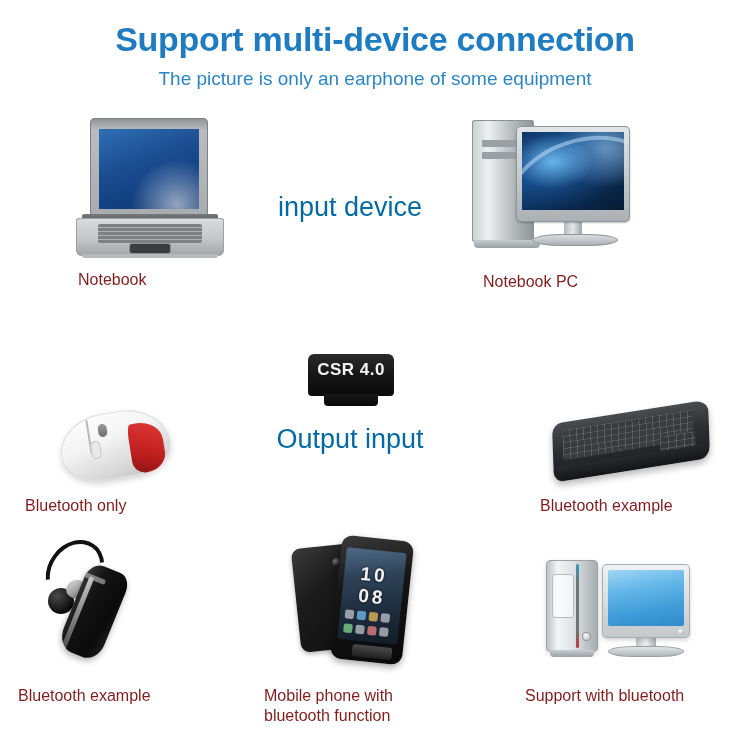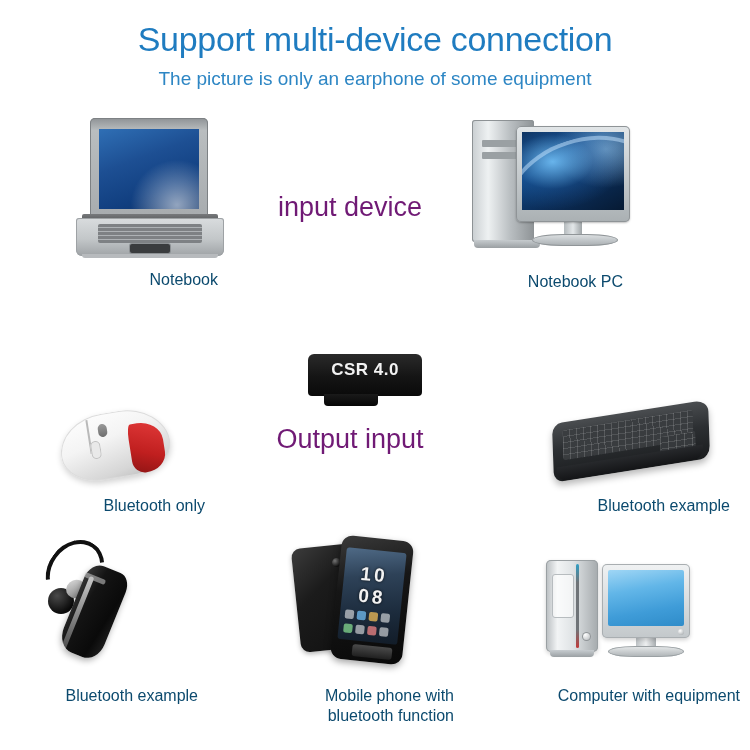--- a/index.html
+++ b/index.html
@@ -16,48 +16,48 @@
     color: #111111;
   }
 
   
   .title {
     position: absolute;
     left: 0; top: 20px;
     width: 750px;
     text-align: center;
     font-size: 34px;
-    font-weight: normal;
+    font-weight: bold;
     color: #1f7cc0;
     letter-spacing: -0.3px;
   }
   .subtitle {
     position: absolute;
     left: 0; top: 68px;
     width: 750px;
     text-align: center;
     font-size: 19px;
     color: #2d86c4;
   }
 
   .section-label {
     position: absolute;
     text-align: center;
-    color: #701a75;
+    color: #0369a1;
     font-size: 27px;
     white-space: nowrap;
   }
   #label-input  { left: 230px; top: 192px; width: 240px; }
   #label-output { left: 230px; top: 424px; width: 240px; }
 
   .caption {
     position: absolute;
-    text-align: right;
+    text-align: left;
     font-size: 16px;
-    color: #0c4a6e;
+    color: #7f1d1d;
     line-height: 1.25;
     white-space: pre-line;
   }
 
   
   .device {
     position: absolute;
   }
 
   
@@ -194,21 +194,20 @@
   .dg-hole.r { left: 37px; }
   .dg-certs {
     position:absolute; left:0; top:40px; width:100%;
     text-align:center; font-size:8px; color:#6e6332; letter-spacing:1.5px;
     white-space:nowrap;
   }
   .dg-body {
     position:absolute; left:0; top:58px; width:86px; height:42px;
     background: linear-gradient(180deg,#2a2a2a 0%,#141414 55%,#0a0a0a 100%);
     border-radius: 6px 6px 4px 4px;
-    padding-left: 28px;
   }
   .dg-body-text {
     position:absolute; left:0; top:6px; width:100%;
     text-align:center; color:#f2f2f2; font-size:17px; font-weight:600;
     letter-spacing:.5px;
   }
   .dg-tail {
     position:absolute; left:16px; top:98px; width:54px; height:12px;
     background: linear-gradient(180deg,#1a1a1a,#060606);
     border-radius: 0 0 4px 4px;
@@ -528,13 +527,13 @@
     <div class="bc-tower-btn"></div>
   </div>
   <div class="bc-tower-foot"></div>
   <div class="bc-neck"></div>
   <div class="bc-stand"></div>
   <div class="bc-monitor">
     <div class="bc-screen"></div>
     <div class="bc-led"></div>
   </div>
 </div>
-<div class="caption" style="left:525px; top:686px; width:215px;">Computer with equipment</div>
+<div class="caption" style="left:525px; top:686px; width:215px;">Support with bluetooth</div>
 
 </body></html>

